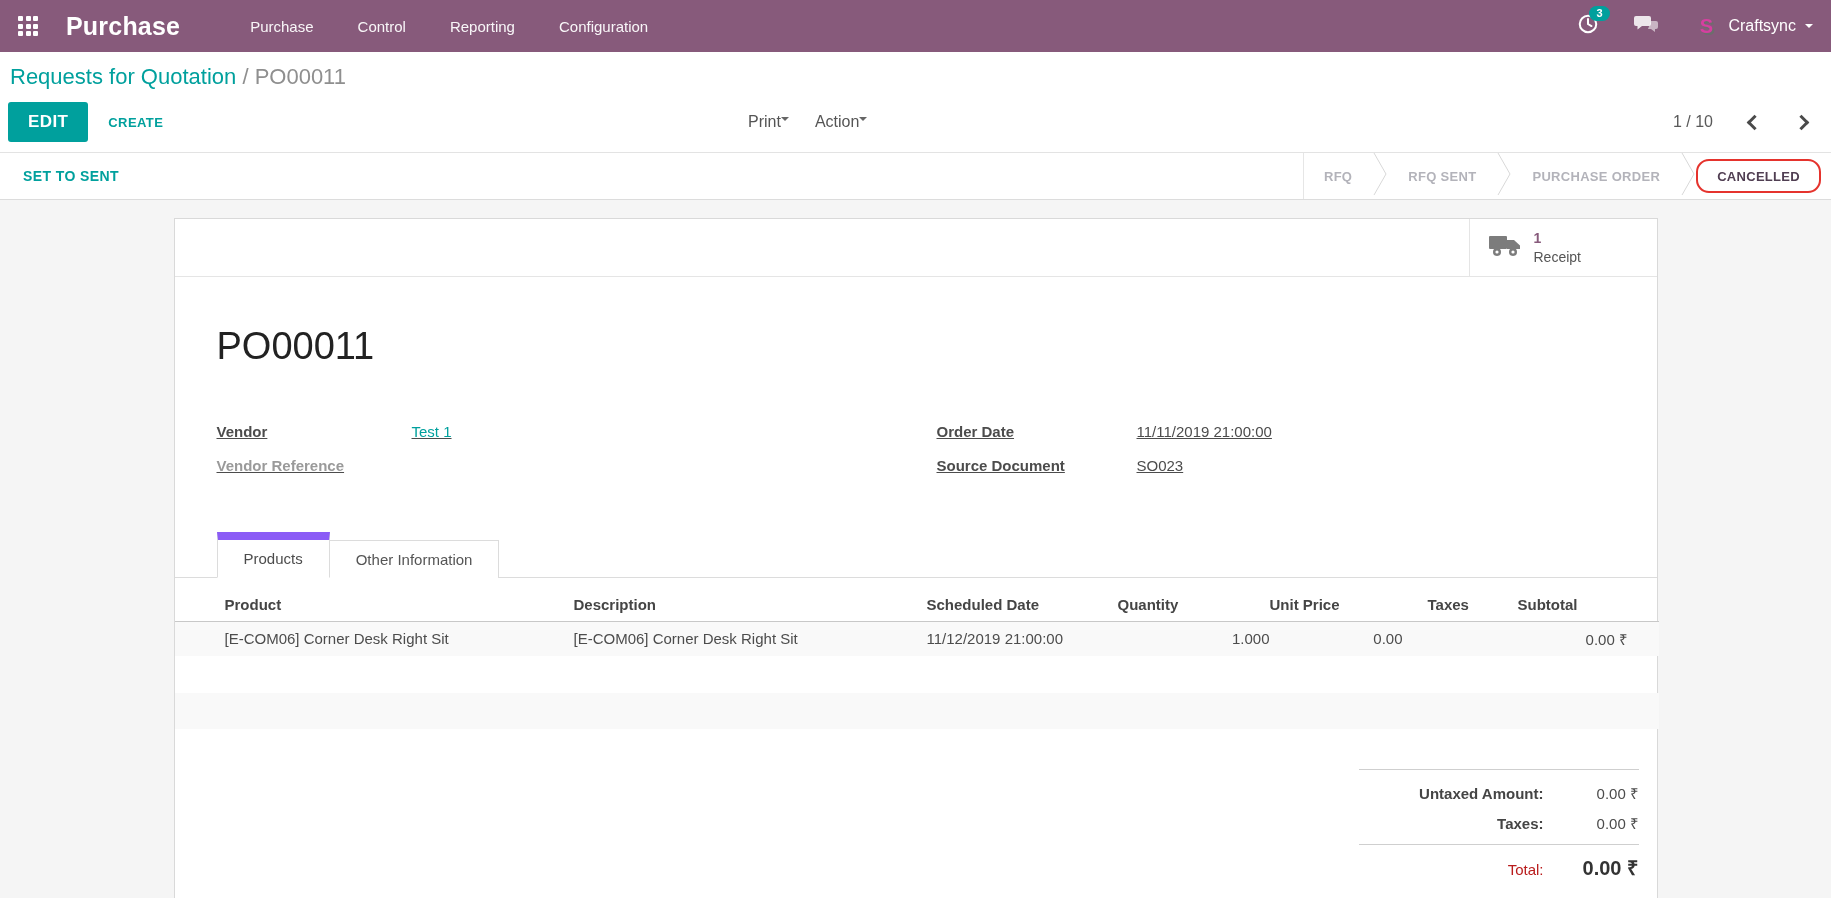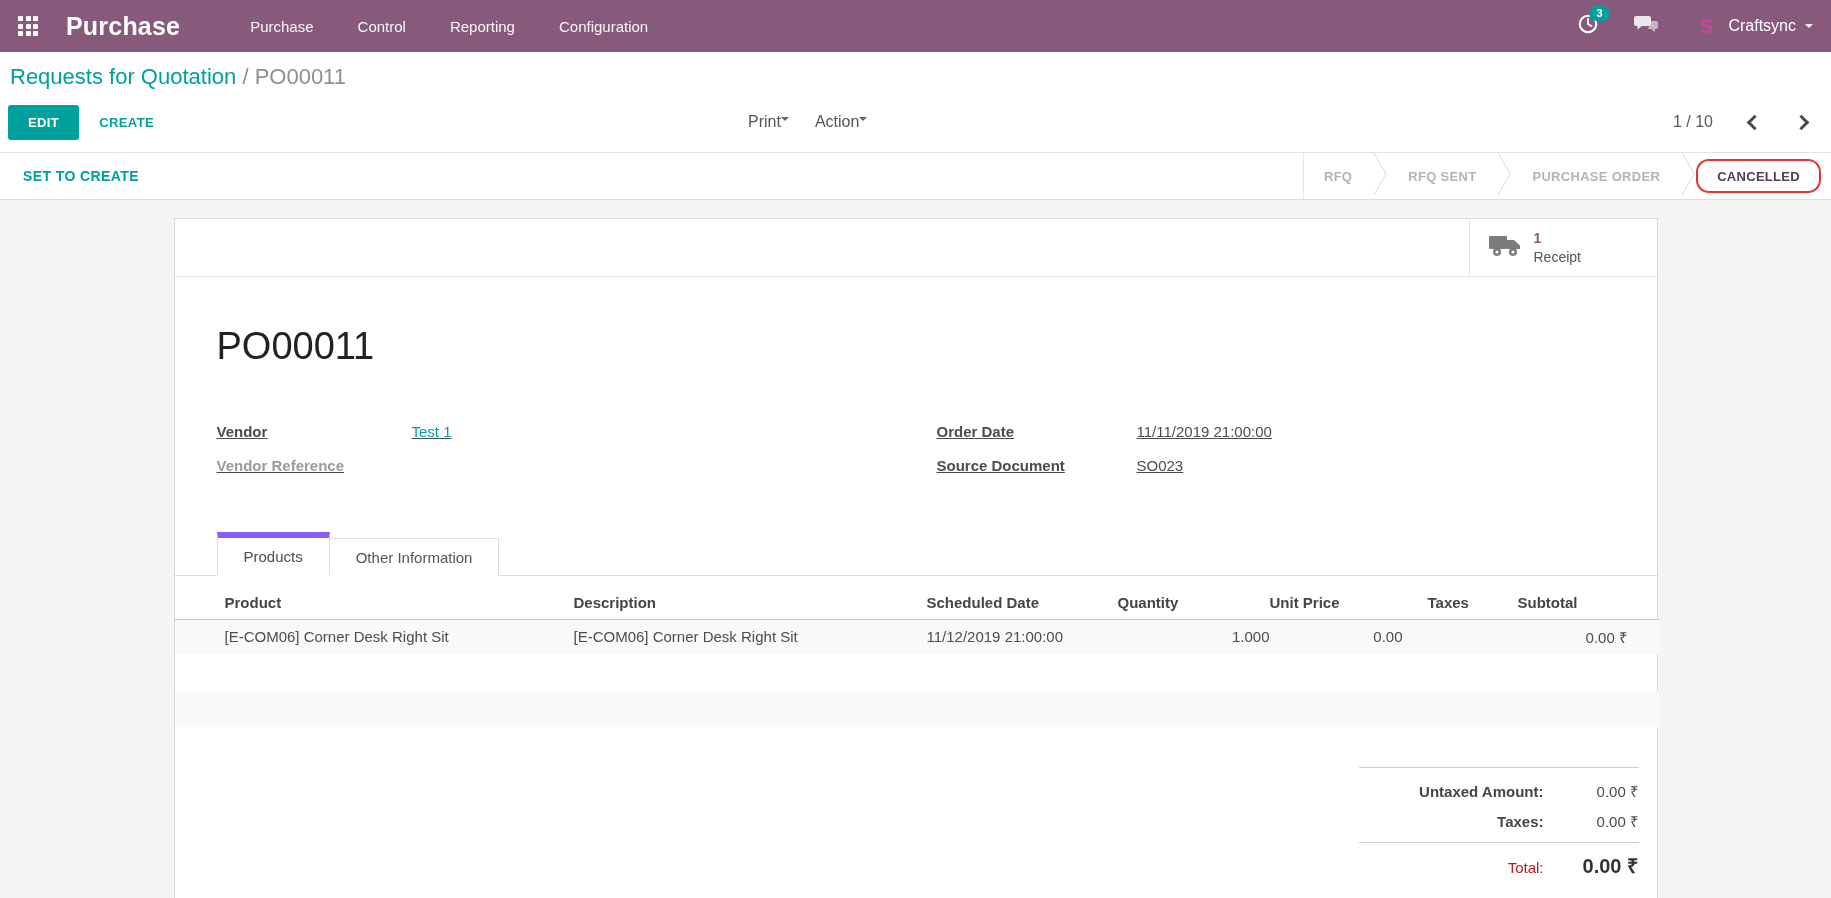--- a/index.html
+++ b/index.html
@@ -24,21 +24,21 @@
   .avatar { width:26px; height:26px; display:flex; align-items:center; justify-content:center;
             font-weight:700; font-size:20px; color:#d63fa0; text-shadow:2px 2px 0 #6d6d6d; }
   .caret { width:0; height:0; border:4.5px solid transparent; border-top-color:#fff; margin-top:4px; }
 
   
   .control-panel { background:#fff; padding:12px 0 12px 8px; }
   .breadcrumb { font-size:22px; padding-left:2px; }
   .bc-link { color:#00A09D; cursor:pointer; }
   .bc-sep, .bc-current { color:#8f8f8f; }
   .cp-row2 { position:relative; margin-top:14px; height:36px; display:flex; align-items:center; }
-  .btn-primary { background:#00A09D; color:#fff; border:none; font-size:13px; font-weight:700;
+  .btn-primary { background:#00A09D; color:#fff; border:none; font-size:17px; font-weight:700;
                  letter-spacing:.4px; padding:10px 20px; border-radius:3px; cursor:pointer;
                  font-family:inherit; }
   .btn-link { background:none; border:none; color:#00A09D; font-size:13px; font-weight:700;
               letter-spacing:.4px; margin-left:20px; cursor:pointer; font-family:inherit; }
   .cp-center { position:absolute; left:740px; display:flex; gap:26px; font-size:16px; color:#555; }
   .dd-toggle { display:flex; align-items:flex-start; cursor:pointer; }
   .caret-dark { width:0; height:0; border:4.5px solid transparent; border-top-color:#666; margin-top:4px; }
   .cp-right { margin-left:auto; display:flex; align-items:center; gap:36px; padding-right:24px;
               font-size:16px; color:#5a5a5a; }
   .chev { width:11px; height:11px; border-top:3px solid #4a4a4a; border-right:3px solid #4a4a4a;
@@ -78,21 +78,21 @@
   .flabel { width:195px; font-weight:700; color:#4c4c4c; }
   .fg-right .flabel { width:200px; }
   .flabel.muted { color:#9a9a9a; }
   .fvalue { color:#4c4c4c; }
   .fvalue.link { color:#00A09D; cursor:pointer; }
 
   .tab-strip { margin-top:50px; padding-left:42px; border-bottom:1px solid #dcdcdc;
                display:flex; align-items:flex-end; }
   .tab { font-size:15px; padding:10px 26px; cursor:pointer; background:#fff;
          border:1px solid #dcdcdc; border-bottom:none; margin-bottom:-1px; color:#4c4c4c; }
-  .tab.active { border-top:6px solid #8b5cf6; border-bottom:1px solid #fff; }
+  .tab.active { border-top:8px solid #8b5cf6; border-bottom:1px solid #fff; }
   .tab.inactive { border-left:none; color:#555; }
 
   table.o-list { width:100%; border-collapse:collapse; table-layout:fixed; font-size:15px; margin-top:11px; }
   table.o-list th { font-weight:700; color:#454545; text-align:left; height:32px;
                     border-bottom:1px solid #c8c8c8; cursor:pointer; }
   table.o-list td { height:35px; color:#4c4c4c; }
   .c-prod  { width:350px; padding-left:50px; }
   .c-desc  { width:353px; padding-left:49px; }
   .c-sched { width:240px; padding-left:49px; }
   .c-qty   { width:152px; text-align:right; }
@@ -182,21 +182,21 @@
     </div>
     <div class="cp-right">
       <span>1 / 10</span>
       <span class="chev prev"></span>
       <span class="chev next"></span>
     </div>
   </div>
 </div>
 
 <div class="statusbar">
-  <button class="set-draft">SET TO CREATE</button>
+  <button class="set-draft">SET TO SENT</button>
   <div class="steps">
     <span class="step">RFQ</span>
     <span class="step-sep"><svg width="16" height="42">
           <path d="M2 0 L14 21 L2 42" stroke="#d8d8d8" fill="none"></path>
         </svg></span>
     <span class="step">RFQ SENT</span>
     <span class="step-sep"><svg width="16" height="42">
           <path d="M2 0 L14 21 L2 42" stroke="#d8d8d8" fill="none"></path>
         </svg></span>
     <span class="step">PURCHASE ORDER</span>

